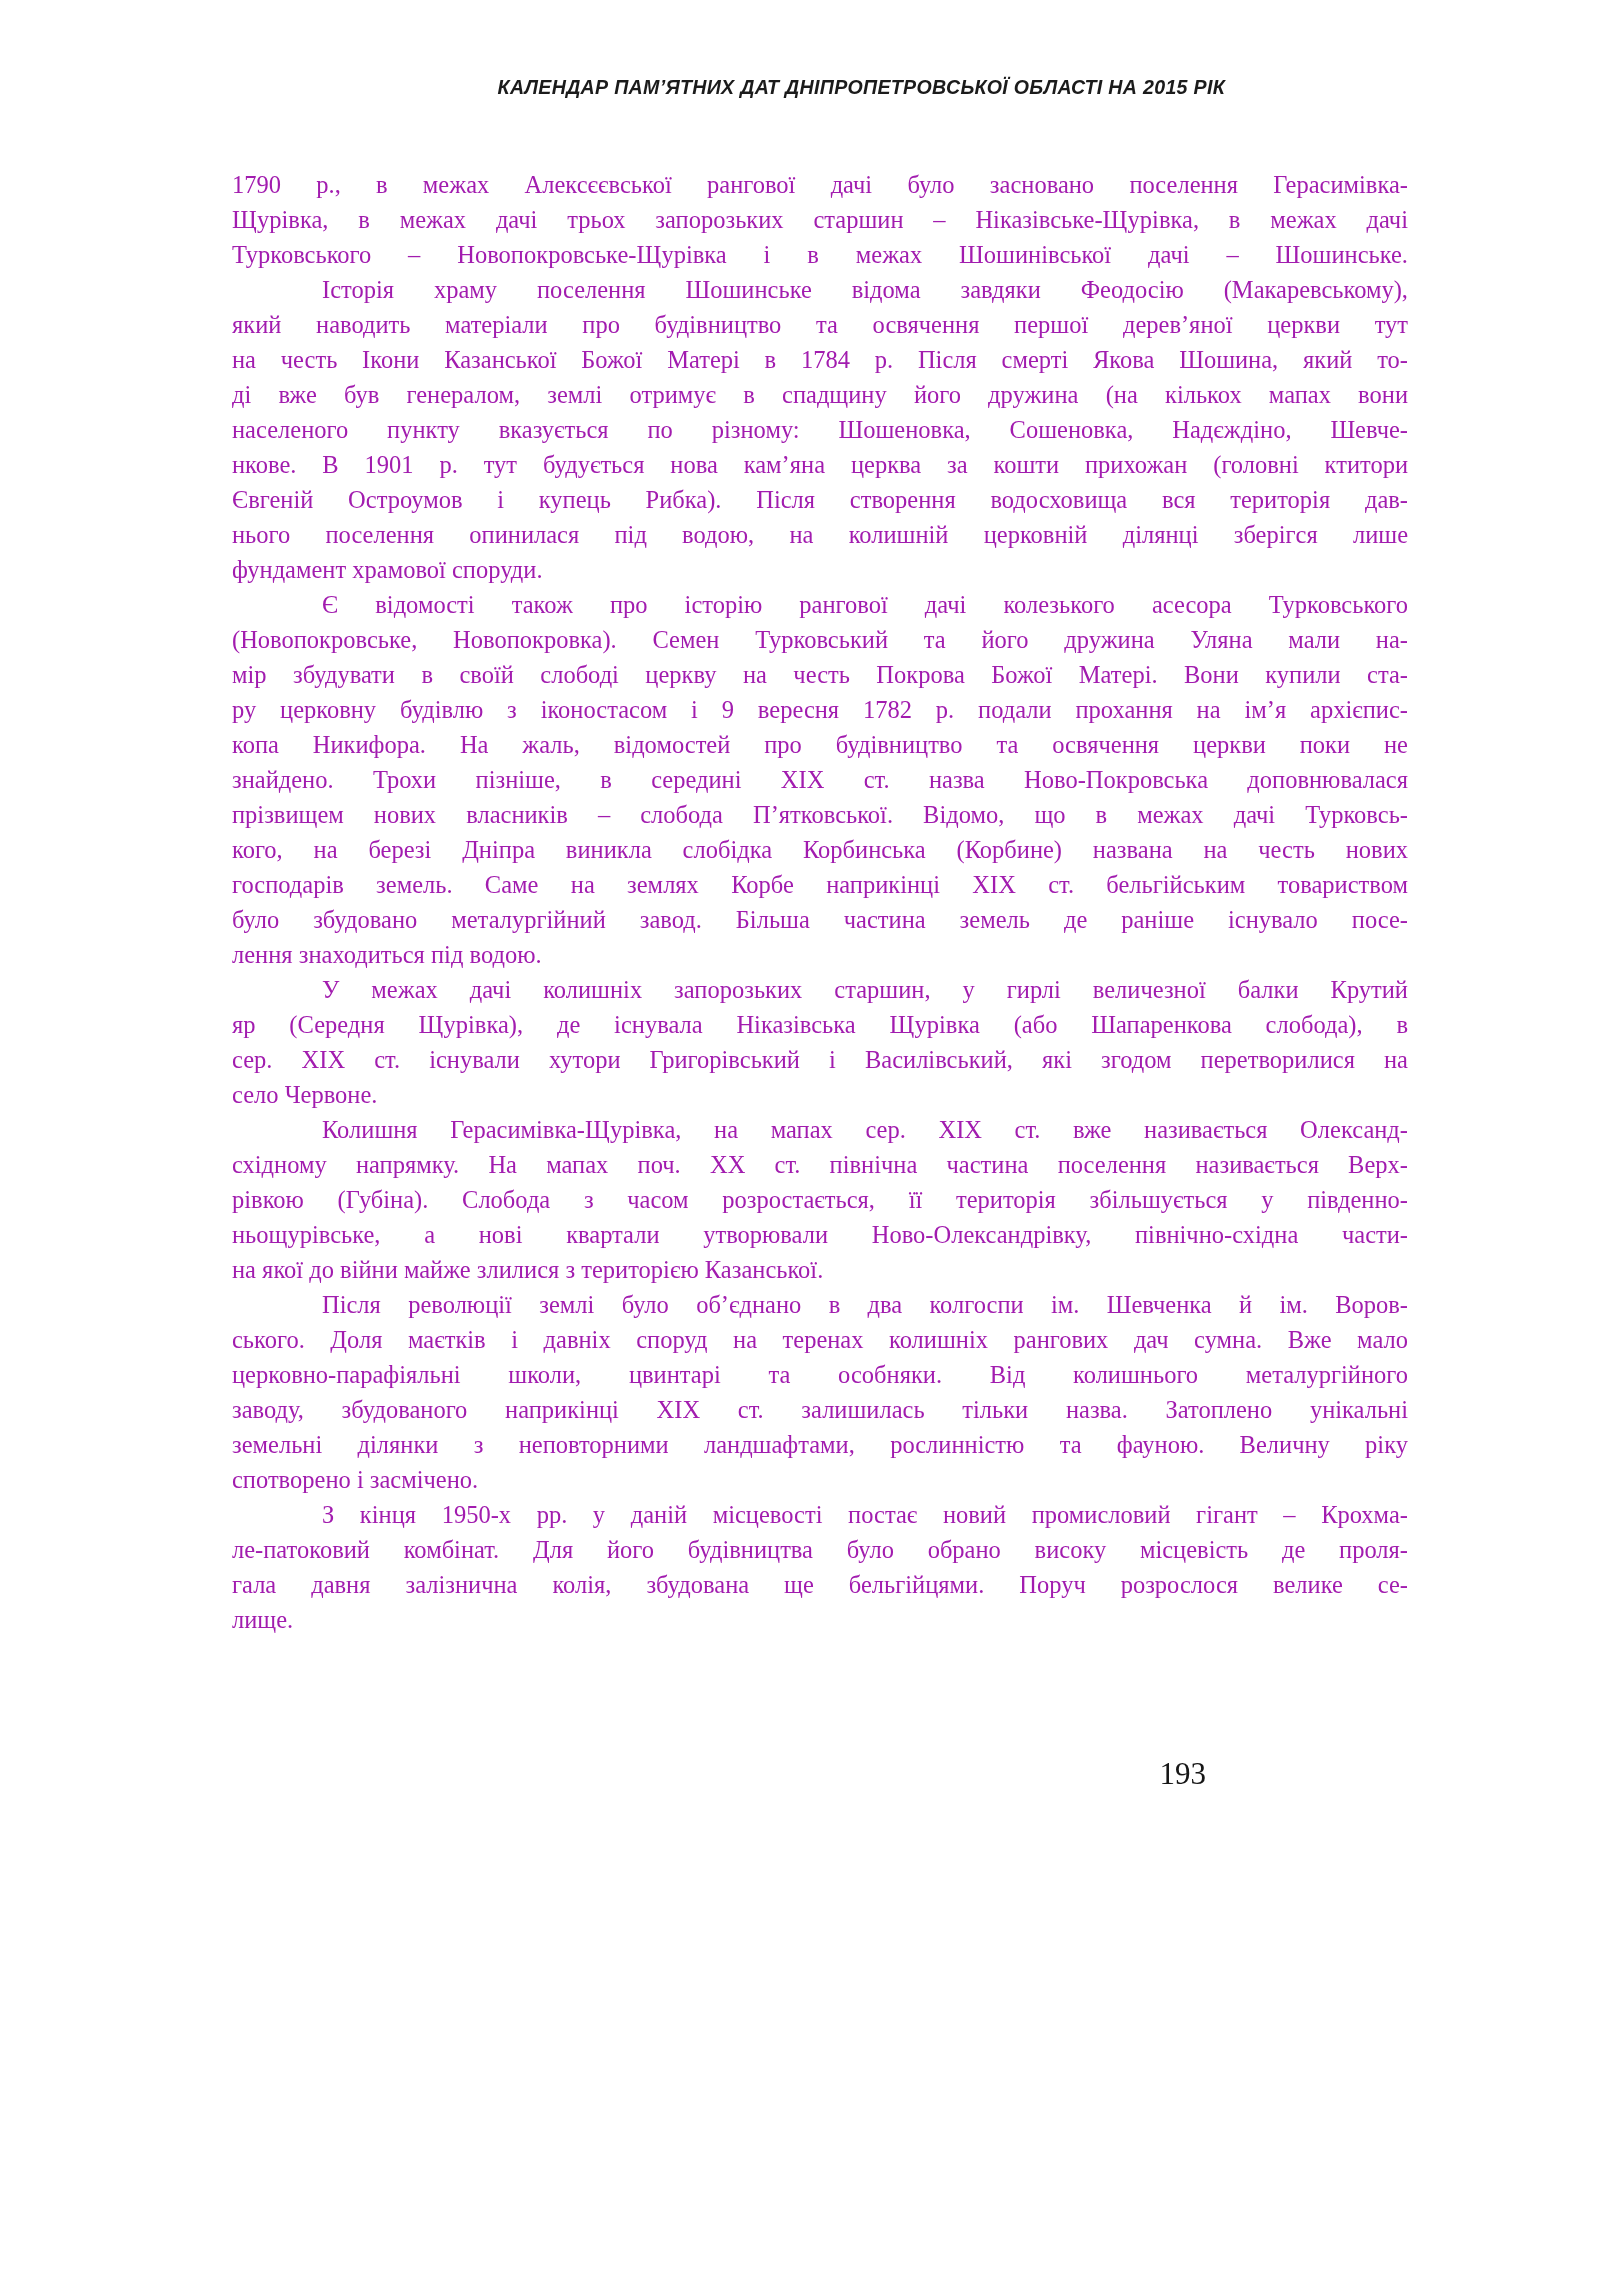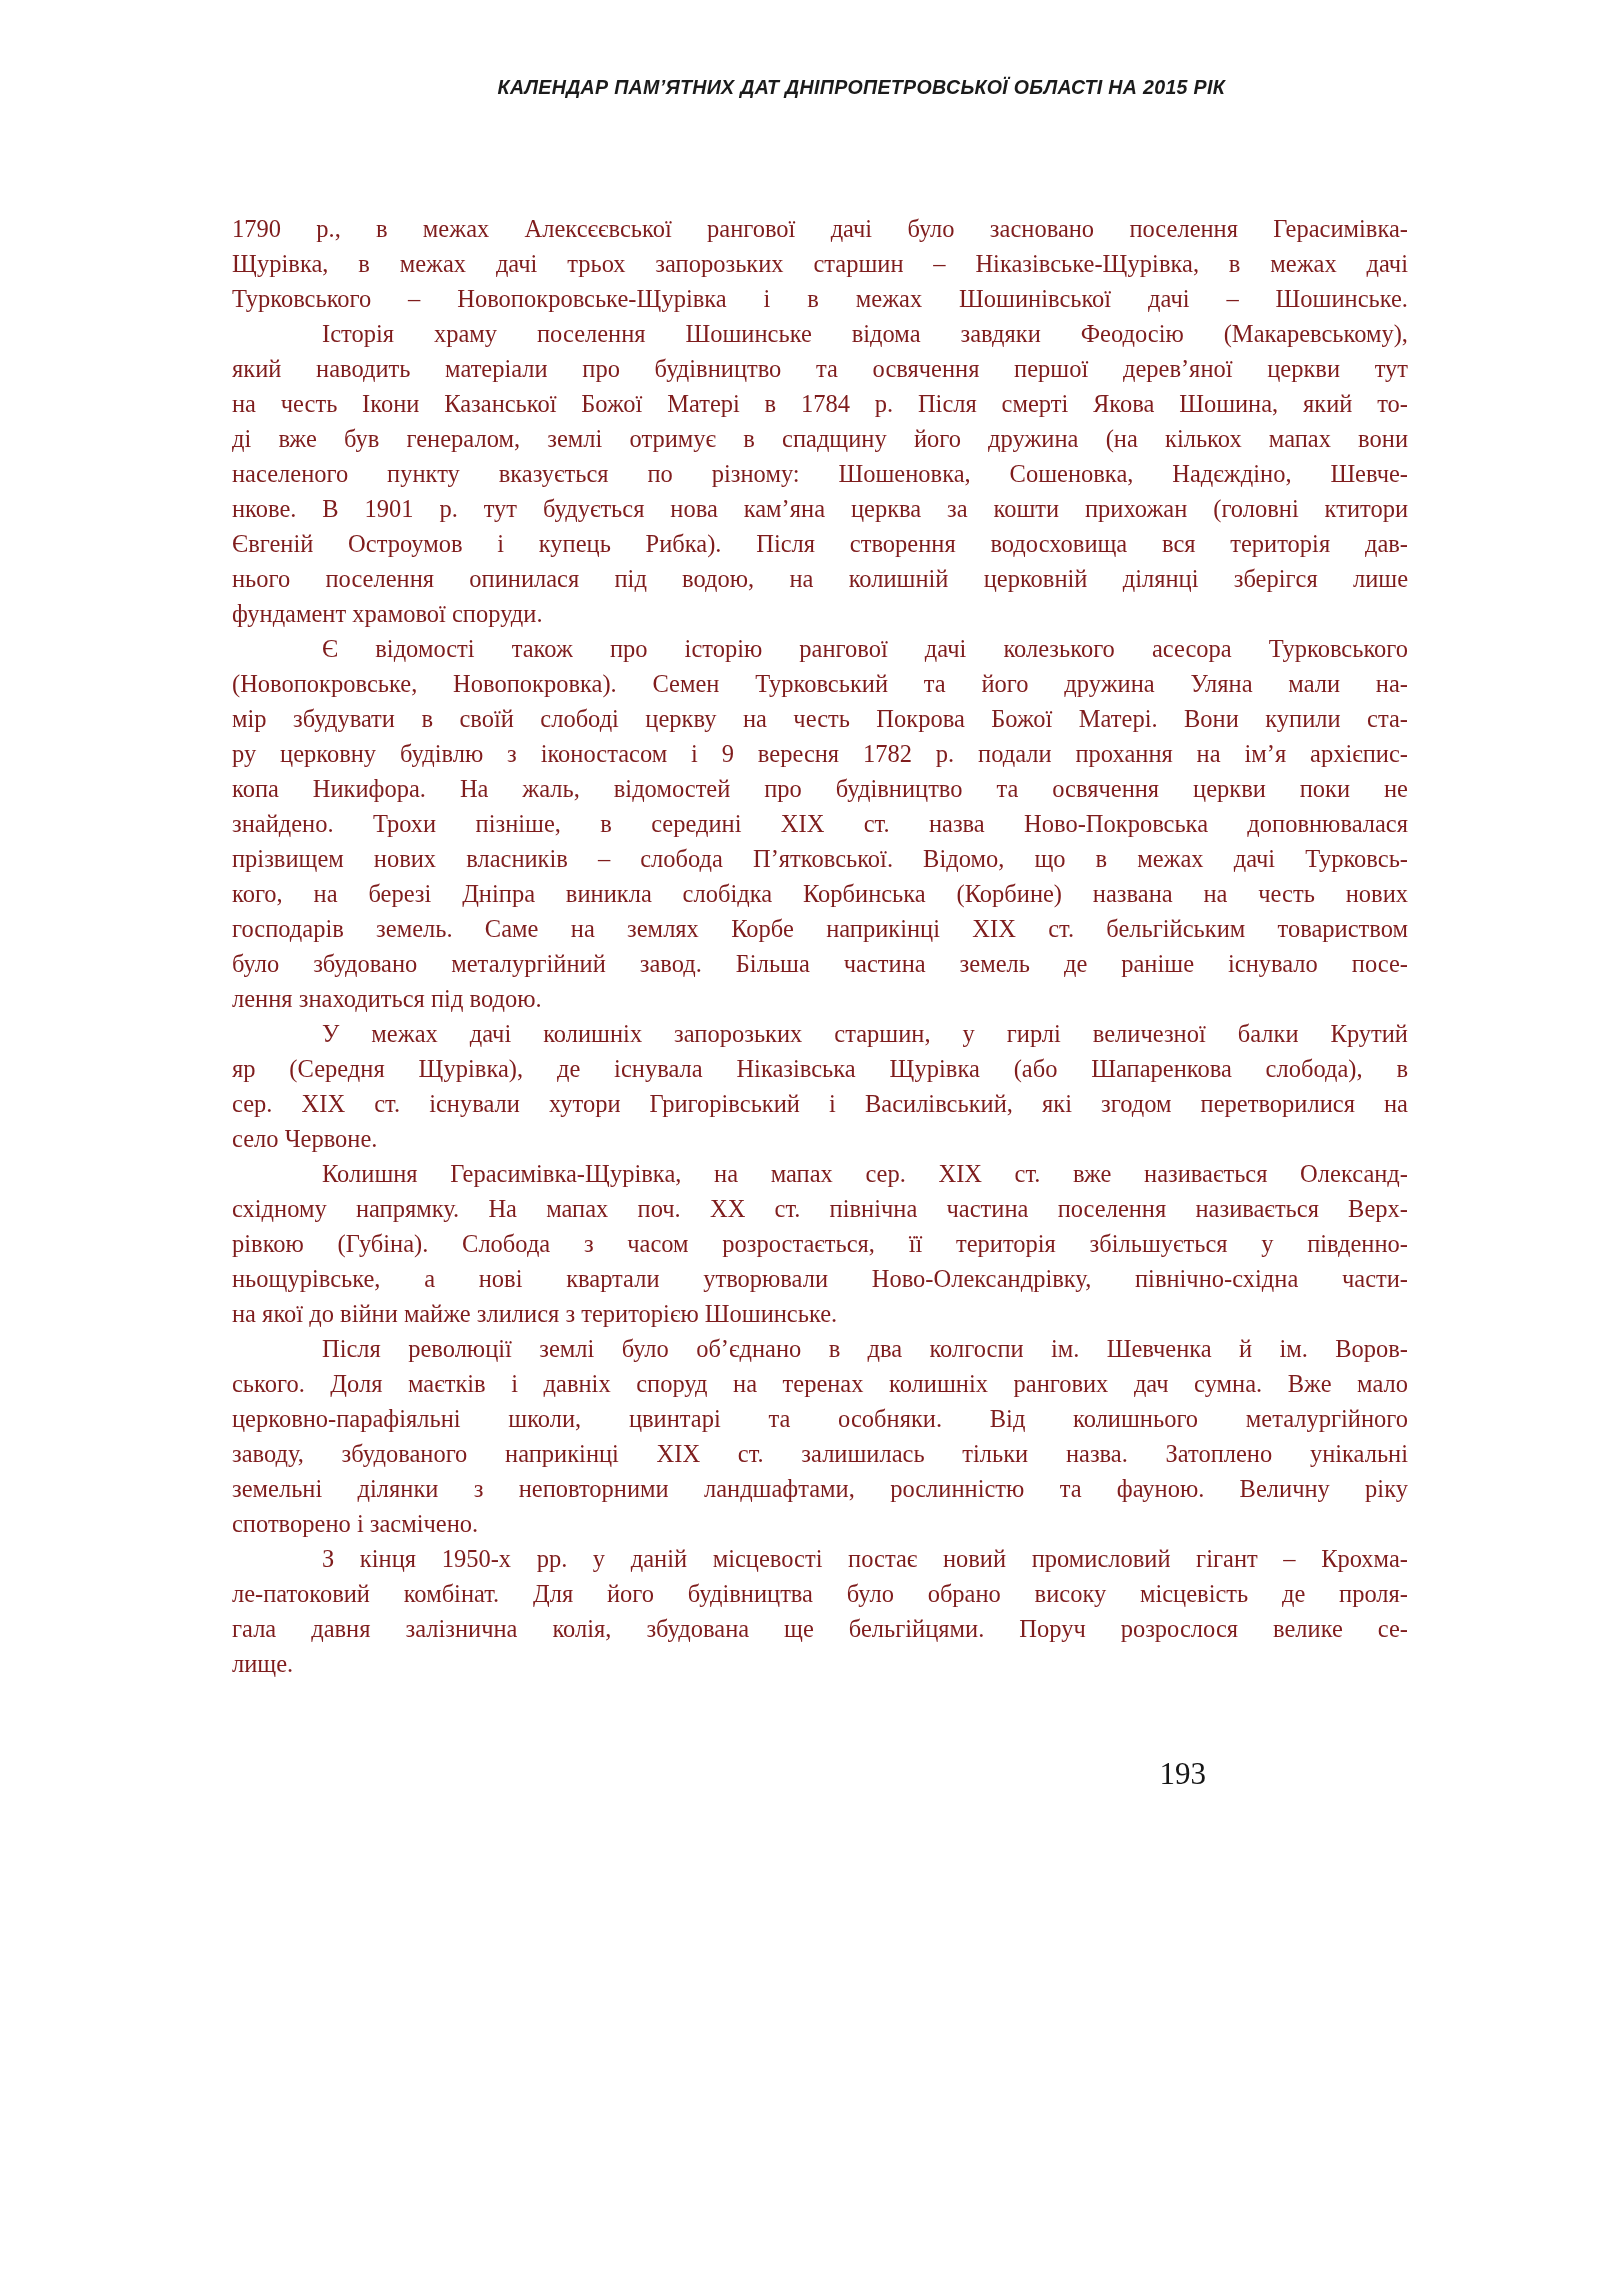--- a/index.html
+++ b/index.html
@@ -29,22 +29,21 @@
     color: #1b1b1b;
     white-space: nowrap;
   }
   .article {
     position: absolute;
     left: 232px;
     top: 167px;
     width: 1176px;
     font-size: 24.5px;
     line-height: 35px;
-    color: #7f1d1d;
-    margin-top: 44px;
+    color: #a21caf;
   }
   .para { margin: 0; padding: 0; }
   .para.indent .line:first-child { text-indent: 90px; }
   .line {
     text-align: justify;
     text-align-last: justify;
   }
   .line.last { text-align-last: auto; }
   .para.justify-last .line.last { text-align-last: justify; }
   .page-number {
@@ -95,21 +94,21 @@
         <div class="line">У межах дачі колишніх запорозьких старшин, у гирлі величезної балки Крутий</div>
         <div class="line">яр (Середня Щурівка), де існувала Ніказівська Щурівка (або Шапаренкова слобода), в</div>
         <div class="line">сер. XIX ст. існували хутори Григорівський і Василівський, які згодом перетворилися на</div>
         <div class="line last">село Червоне.</div>
       </div>
       <div class="para indent">
         <div class="line">Колишня Герасимівка-Щурівка, на мапах сер. XIX ст. вже називається Олександ-</div>
         <div class="line">східному напрямку. На мапах поч. XX ст. північна частина поселення називається Верх-</div>
         <div class="line">рівкою (Губіна). Слобода з часом розростається, її територія збільшується у південно-</div>
         <div class="line">ньощурівське, а нові квартали утворювали Ново-Олександрівку, північно-східна части-</div>
-        <div class="line last">на якої до війни майже злилися з територією Шошинське.</div>
+        <div class="line last">на якої до війни майже злилися з територією Казанської.</div>
       </div>
       <div class="para indent">
         <div class="line">Після революції землі було об’єднано в два колгоспи ім. Шевченка й ім. Воров-</div>
         <div class="line">ського. Доля маєтків і давніх споруд на теренах колишніх рангових дач сумна. Вже мало</div>
         <div class="line">церковно-парафіяльні школи, цвинтарі та особняки. Від колишнього металургійного</div>
         <div class="line">заводу, збудованого наприкінці XIX ст. залишилась тільки назва. Затоплено унікальні</div>
         <div class="line">земельні ділянки з неповторними ландшафтами, рослинністю та фауною. Величну ріку</div>
         <div class="line last">спотворено і засмічено.</div>
       </div>
       <div class="para indent">

